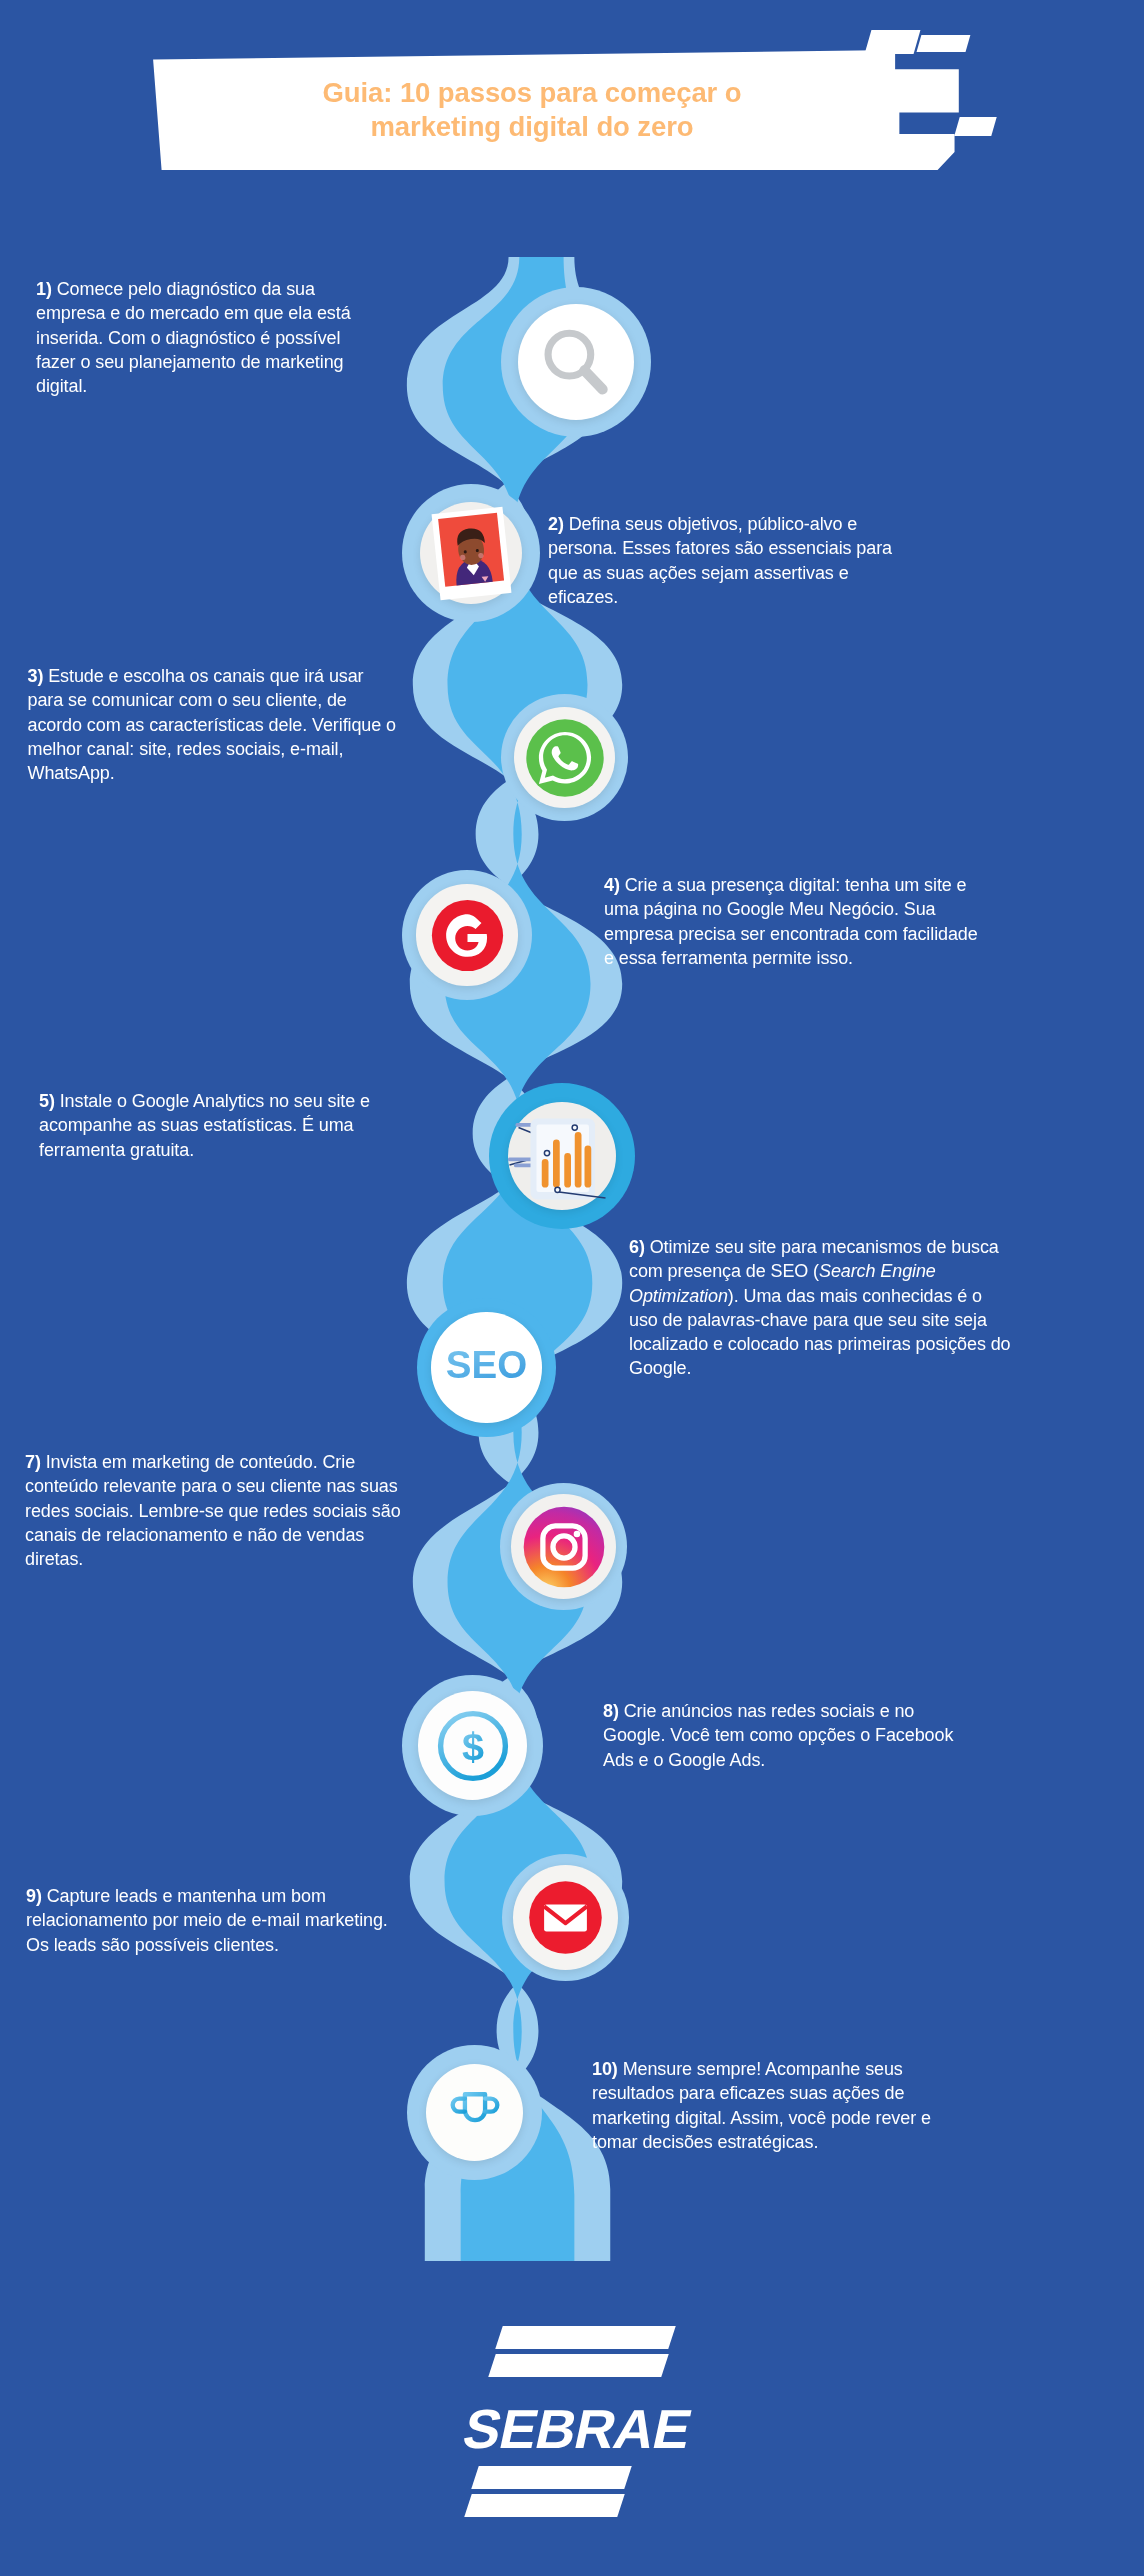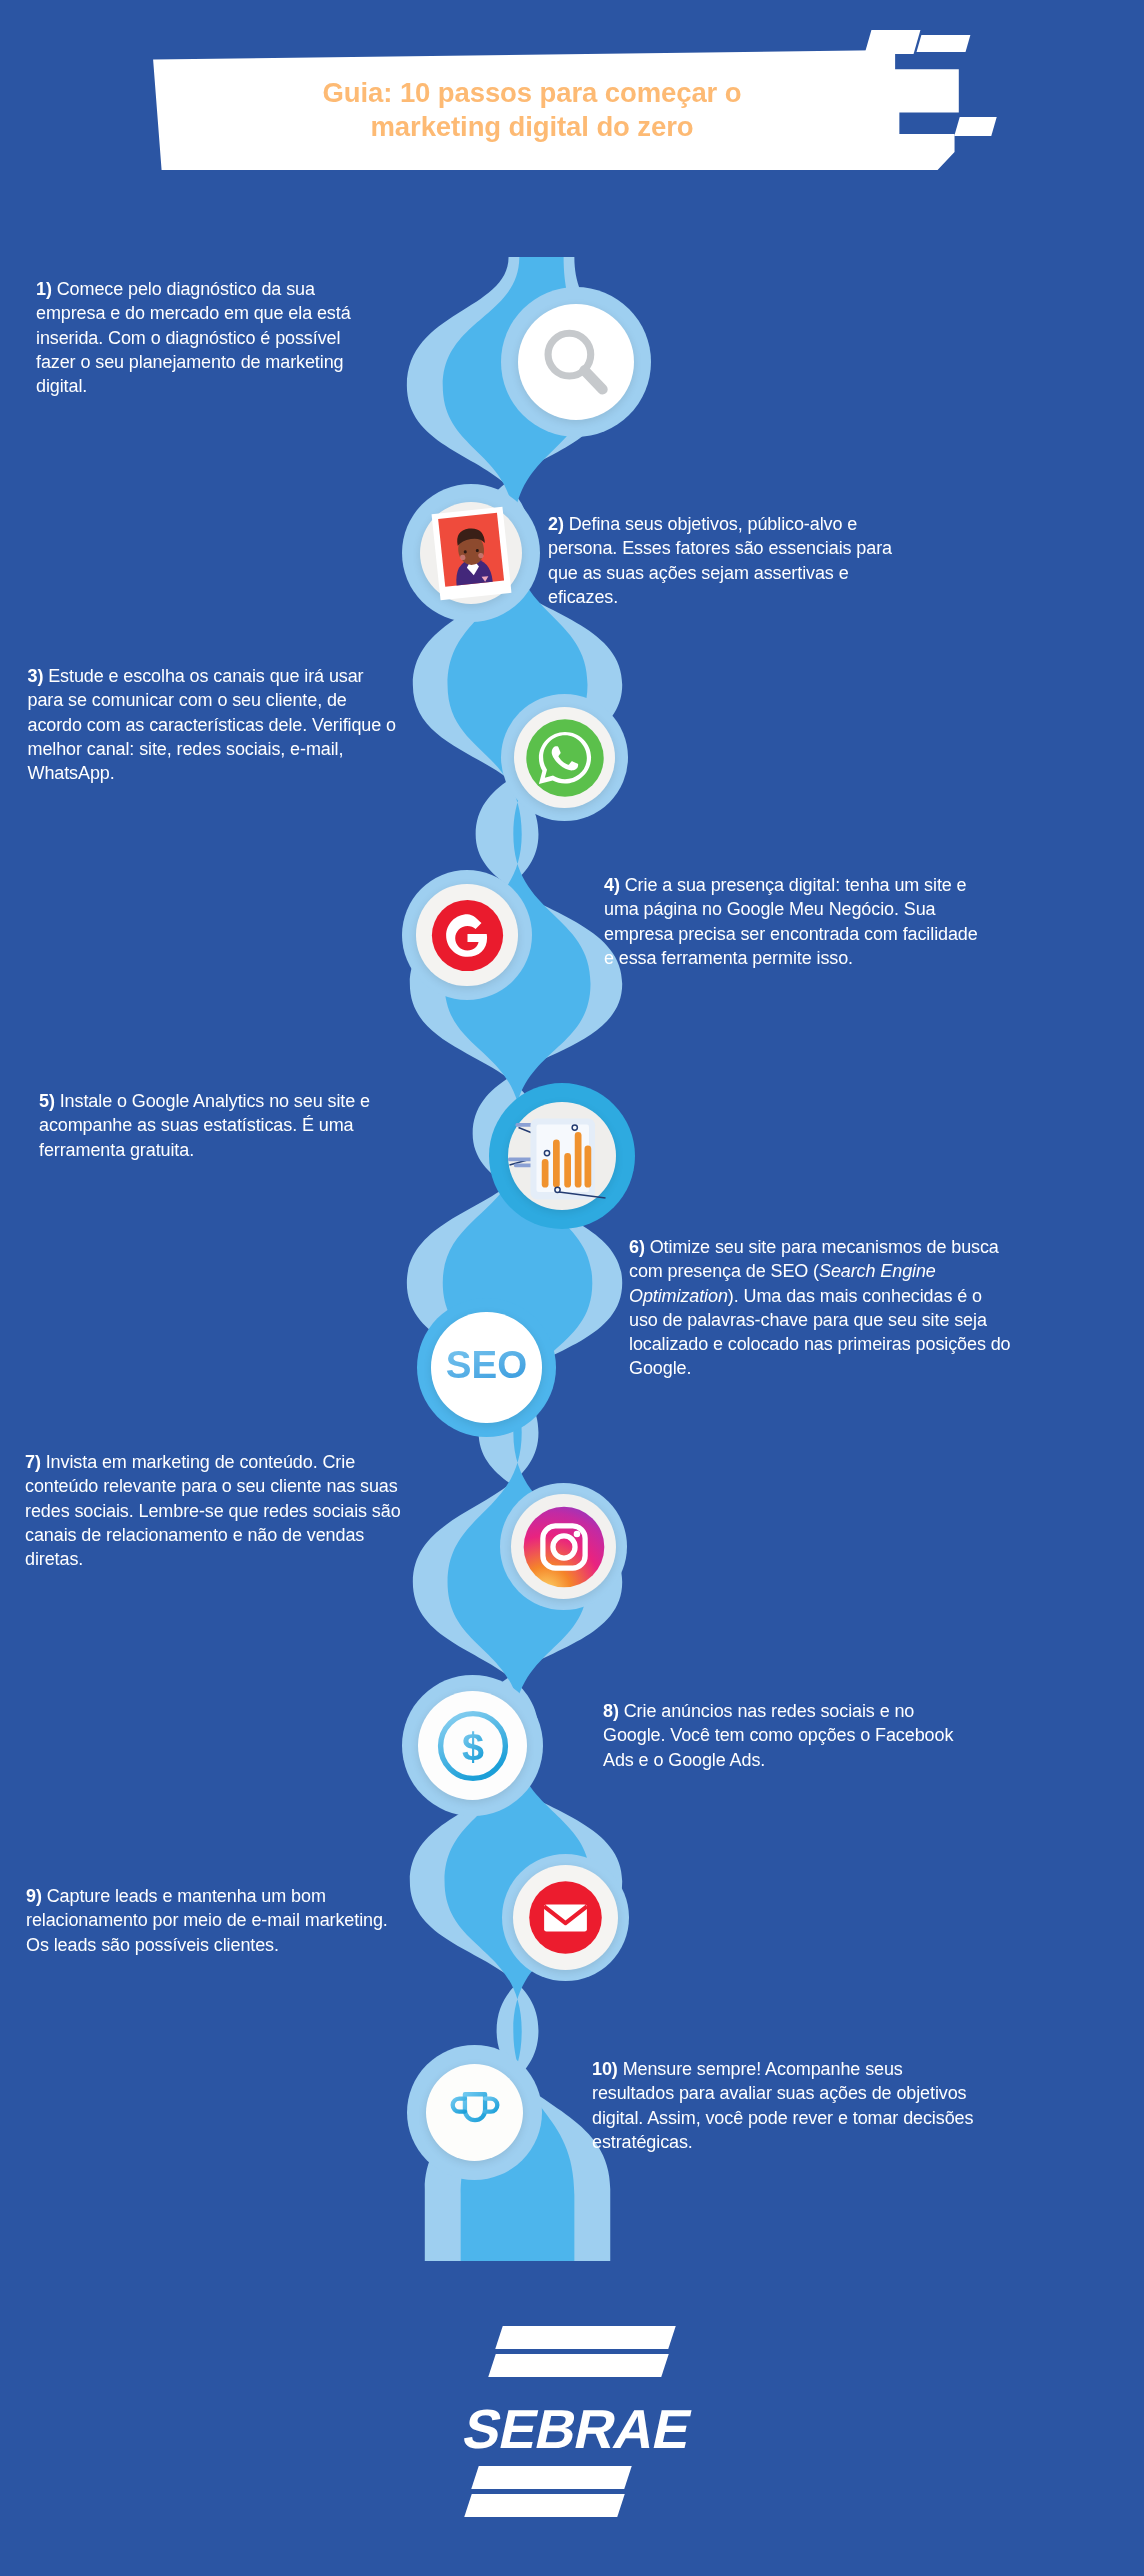--- a/index.html
+++ b/index.html
@@ -317,21 +317,21 @@
     <svg width="93" height="93" viewBox="0 0 100 100">
       <circle cx="50" cy="50" r="39" fill="#ec1c2e"></circle>
       <rect x="27" y="36" width="46" height="29" rx="2.5" fill="#ffffff"></rect>
       <path d="M27 38 L50 56 L73 38" fill="none" stroke="#ec1c2e" stroke-width="4.5" stroke-linejoin="round"></path>
     </svg>
   </div>
 </div>
 
 <div class="step-text" style="left:592px; top:2057px; width:389px;">
   <b>10)</b> 
-  <span>Mensure sempre! Acompanhe seus resultados para avaliar suas ações de objetivos digital. Assim, você pode rever e tomar decisões estratégicas.</span>
+  <span>Mensure sempre! Acompanhe seus resultados para eficazes suas ações de marketing digital. Assim, você pode rever e tomar decisões estratégicas.</span>
 </div>
 <div class="node" style="left:407px; top:2045px; width:135px; height:135px;">
   <div class="halo"></div>
   <div class="disc" style="inset:19px; background:#fdfdfb;"></div>
   <div class="glyph">
     <svg width="72" height="72" viewBox="0 0 100 100">
       <defs>
         <linearGradient id="trGrad" x1="0" y1="0" x2="1" y2="1">
           <stop offset="0%" stop-color="#6fc8f0"></stop>
           <stop offset="100%" stop-color="#1b9fd8"></stop>

